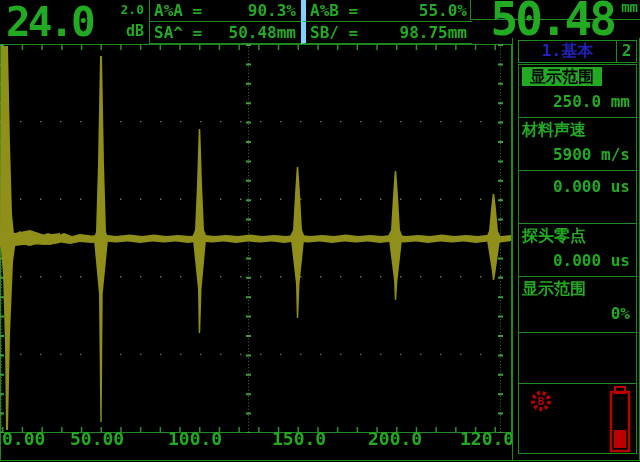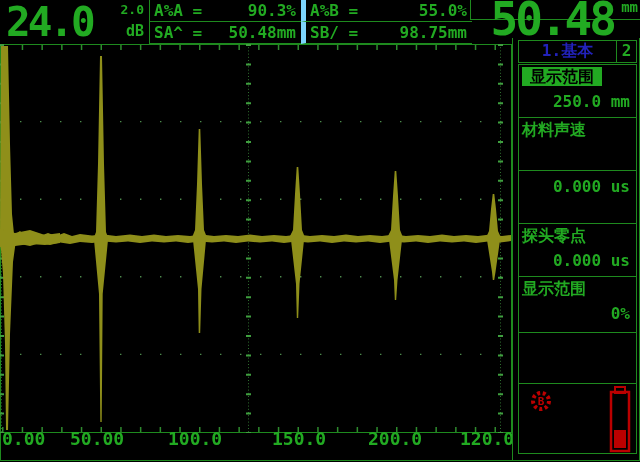--- a/index.html
+++ b/index.html
@@ -150,20 +150,21 @@
     <span class="tab-page">2</span>
   </div>
 
   <div class="menu">
     <div class="menu-item" style="height:54px">
       <span class="mi-label selected">显示范围</span>
       <div class="mi-value">250.0 mm</div>
     </div>
     <div class="menu-item" style="height:54px">
       <span class="mi-label">材料声速</span>
+      <div class="mi-value">5900 m/s</div>
     </div>
     <div class="menu-item" style="height:54px">
       <div class="mi-value">0.000 us</div>
     </div>
     <div class="menu-item" style="height:54px">
       <span class="mi-label">探头零点</span>
       <div class="mi-value">0.000 us</div>
     </div>
     <div class="menu-item" style="height:57px">
       <span class="mi-label">显示范围</span>

